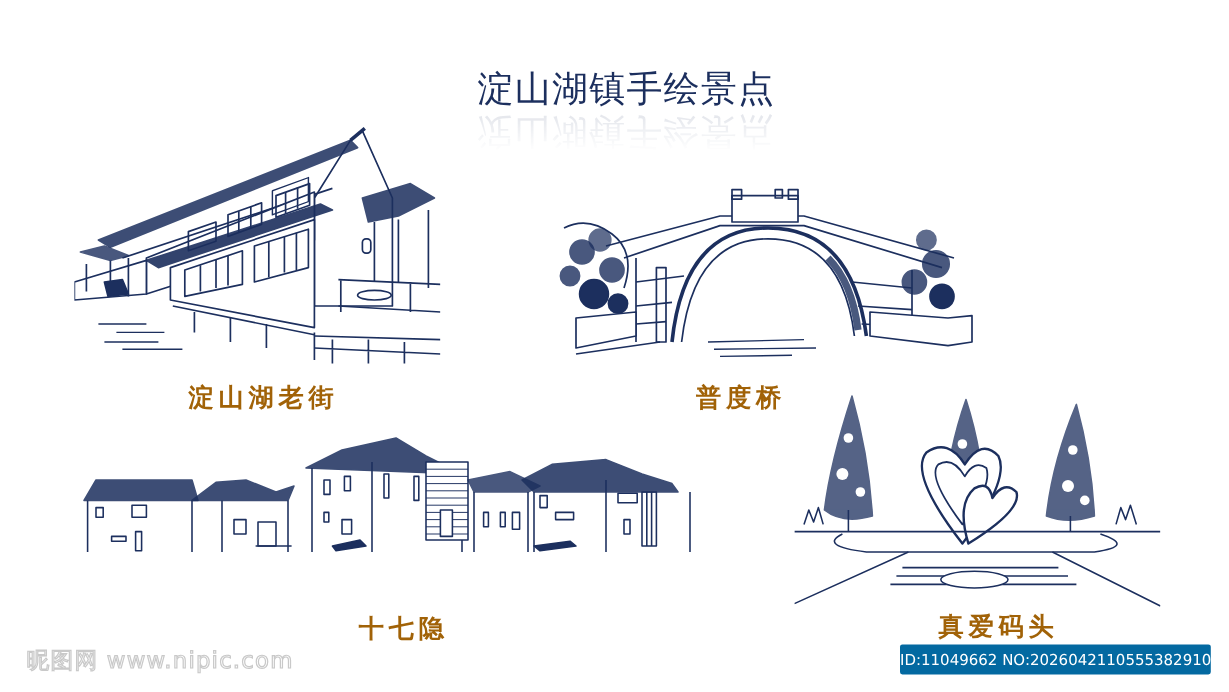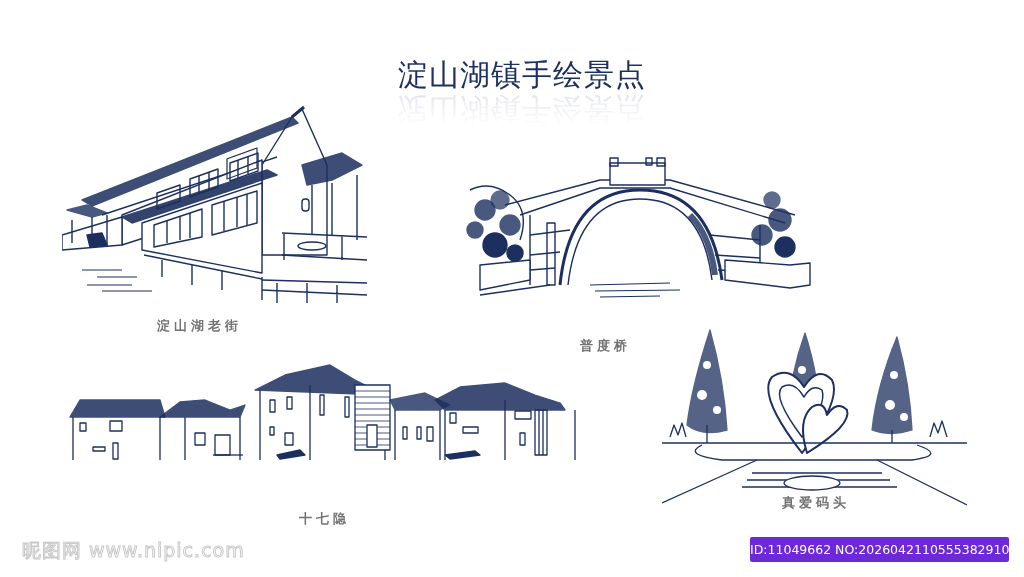--- a/index.html
+++ b/index.html
@@ -2,24 +2,24 @@
 <html><head>
 <meta charset="utf-8">
 <style>
   html,body{margin:0;padding:0;background:#ffffff;}
   body{width:1024px;height:577px;position:relative;overflow:hidden;font-family:"DejaVu Serif",serif;}
   .title{position:absolute;left:398px;top:58px;font-family:"DejaVu Serif",serif;font-size:30px;letter-spacing:1px;color:#1c2f5e;line-height:34px;white-space:nowrap;}
   .title-reflect{position:absolute;left:398px;top:92px;font-family:"DejaVu Serif",serif;font-size:30px;letter-spacing:1px;color:#1c2f5e;line-height:34px;white-space:nowrap;transform:scaleY(-1);opacity:.13;
     -webkit-mask-image:linear-gradient(to top, rgba(0,0,0,1), rgba(0,0,0,0));mask-image:linear-gradient(to top, rgba(0,0,0,1), rgba(0,0,0,0));}
   .sketch{position:absolute;}
   .sketch svg{display:block;}
-  .caption{position:absolute;font-family:Liberation Sans, sans-serif;font-weight:bold;font-size:13px;color:#737373;letter-spacing:4px;white-space:nowrap;}
+  .caption{position:absolute;font-family:Liberation Sans, sans-serif;font-weight:bold;font-size:21px;color:#a16207;letter-spacing:4px;white-space:nowrap;}
   .watermark{position:absolute;left:22px;top:538px;font-family:"DejaVu Sans",sans-serif;font-size:19px;font-weight:normal;color:#ffffff;
     -webkit-text-stroke:1px #c9c9c9;letter-spacing:1px;white-space:nowrap;}
-  .id-bar{position:absolute;left:750px;top:537px;width:259px;height:25px;background:#6d28d9;border-radius:2px;color:#ffffff;
+  .id-bar{position:absolute;left:750px;top:537px;width:259px;height:25px;background:#0369a1;border-radius:2px;color:#ffffff;
     font-family:"DejaVu Sans",sans-serif;font-size:12.5px;line-height:25px;text-align:center;white-space:nowrap;}
 </style>
 </head>
 <body>
 
 <div class="title">淀山湖镇手绘景点</div>
 <div class="title-reflect">淀山湖镇手绘景点</div>
 
 <div class="sketch" style="left:62px;top:105px;">
 <svg width="305" height="200" viewBox="0 0 305 200" fill="none" stroke="#1c2f5e" stroke-width="1.4" stroke-linejoin="round">
@@ -104,21 +104,21 @@
     <circle cx="312" cy="45" r="8" opacity=".7"></circle>
         <circle cx="320" cy="65" r="11" opacity=".8"></circle>
     <circle cx="302" cy="80" r="10" opacity=".8"></circle>
         <circle cx="325" cy="92" r="10"></circle>
   </g>
   <path d="M265 105 L330 110 L350 108 L350 130 L330 133 L265 125 Z" fill="#fff"></path>
 
   <path d="M130 130 L210 128 M135 136 L220 135 M140 142 L200 141" stroke-width="1.2"></path>
 </svg>
 </div>
-<div class="caption" style="left:580px;top:317px;margin-top:20px;">普度桥</div>
+<div class="caption" style="left:580px;top:317px;">普度桥</div>
 
 <div class="sketch" style="left:65px;top:355px;">
 <svg width="520" height="110" viewBox="0 0 520 110" fill="none" stroke="#1c2f5e" stroke-width="1.3" stroke-linejoin="round">
 
   <path d="M5 62 L15 45 L95 45 L100 62 Z" fill="#1c2f5e" opacity=".85"></path>
   <path d="M8 62 L8 105 M95 62 L95 105"></path>
   <rect x="15" y="68" width="6" height="8"></rect>
       <rect x="45" y="66" width="12" height="10"></rect>
   <rect x="28" y="92" width="12" height="4"></rect>
       <rect x="48" y="88" width="5" height="16"></rect>
@@ -192,16 +192,16 @@
   <path d="M40 120 Q20 130 60 135 L250 135 Q285 130 255 120"></path>
 
   <path d="M0 178 L95 135 M305 180 L215 135"></path>
   <path d="M90 148 L220 148 M85 155 L228 155 M80 162 L235 162"></path>
   <ellipse cx="150" cy="158" rx="28" ry="7" fill="#fff"></ellipse>
 
   <path d="M8 112 L12 100 L16 110 L20 98 L24 112"></path>
   <path d="M268 112 L272 98 L276 108 L280 96 L285 112"></path>
 </svg>
 </div>
-<div class="caption" style="left:782px;top:494px;">真爱码头</div>
+<div class="caption" style="left:782px;top:508px;">真爱码头</div>
 
 <div class="watermark">昵图网 www.nipic.com</div>
 <div class="id-bar">ID:11049662 NO:20260421105553829106</div>
 
 </body></html>

